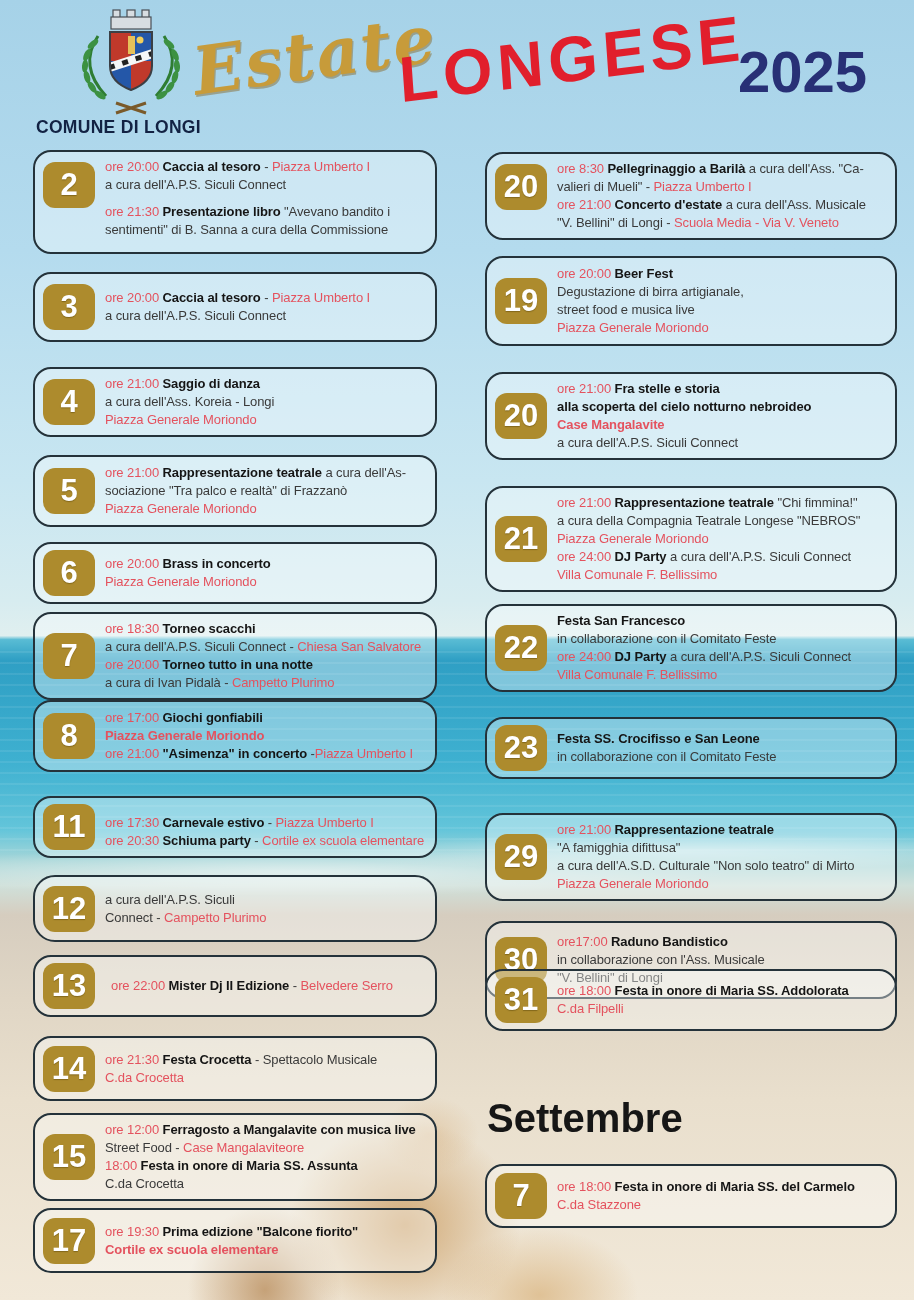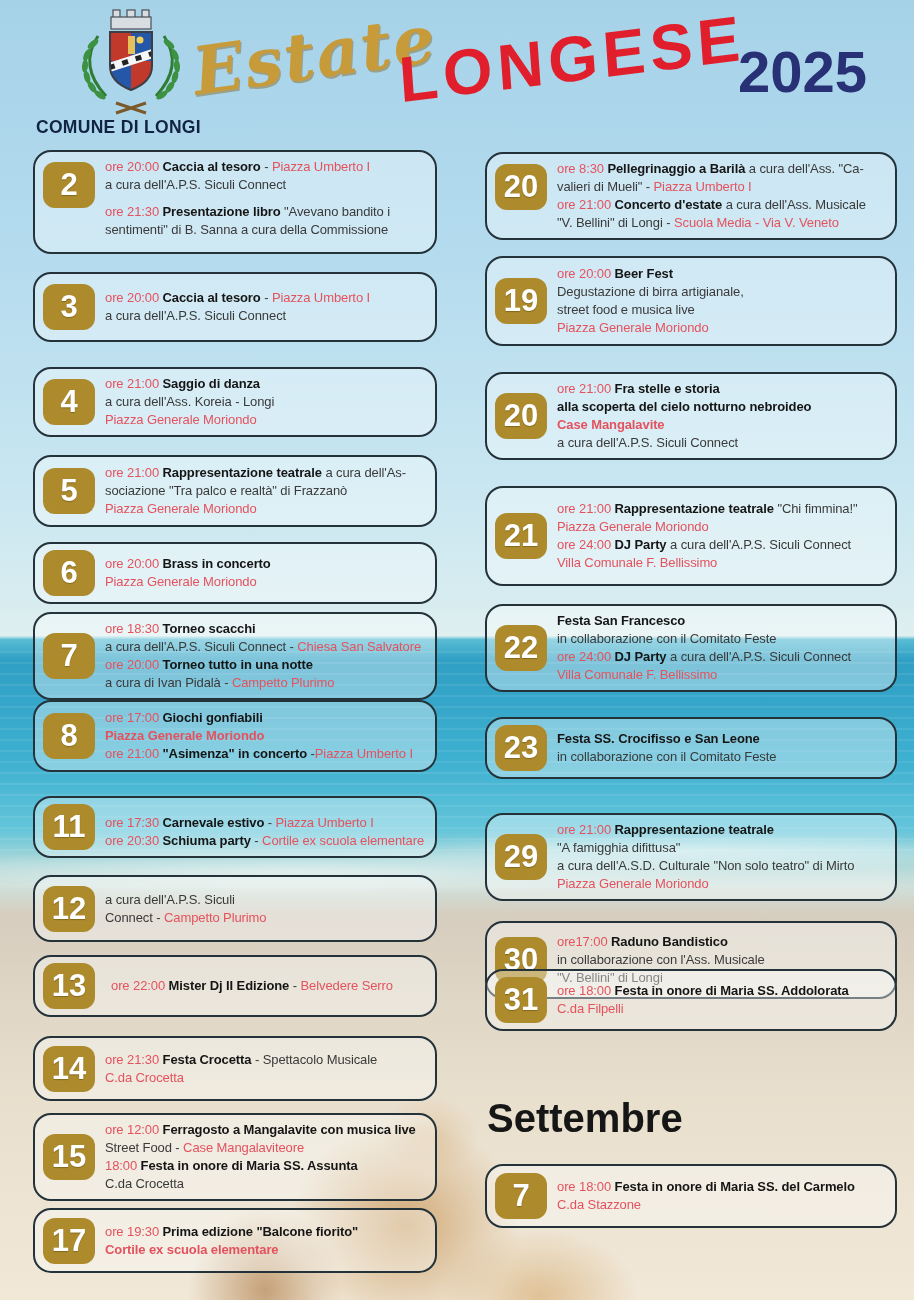--- a/index.html
+++ b/index.html
@@ -164,21 +164,21 @@
           <div class="event-line"><span class="seg-time">ore 21:00 </span><span class="seg-bold">"Asimenza" in concerto</span><span class="seg-plain"> -</span><span class="seg-loc">Piazza Umberto I</span></div>
         </div>
       </div>
       <div class="event-box" style="top: 796px; min-height: 62px; align-items: flex-end;">
         <div class="day-badge">11</div>
         <div class="event-body">
           <div class="event-line"><span class="seg-time">ore 17:30 </span><span class="seg-bold">Carnevale estivo</span><span class="seg-plain">  - </span><span class="seg-loc">Piazza Umberto I</span></div>
           <div class="event-line"><span class="seg-time">ore 20:30 </span><span class="seg-bold">Schiuma party</span><span class="seg-plain"> - </span><span class="seg-loc">Cortile ex scuola elementare</span></div>
         </div>
       </div>
-      <div class="event-box" style="top: 875px; min-height: 67px;">
+      <div class="event-box" style="top: 875px; min-height: 67px; border-radius: 22px;">
         <div class="day-badge">12</div>
         <div class="event-body">
           <div class="event-line"><span class="seg-plain">a cura dell'A.P.S. Siculi</span></div>
           <div class="event-line"><span class="seg-plain">Connect - </span><span class="seg-loc">Campetto Plurimo</span></div>
         </div>
       </div>
       <div class="event-box" style="top: 955px; min-height: 57px; gap: 16px;">
         <div class="day-badge">13</div>
         <div class="event-body">
           <div class="event-line"><span class="seg-time">ore 22:00 </span><span class="seg-bold">Mister Dj II Edizione</span><span class="seg-plain"> - </span><span class="seg-loc">Belvedere Serro</span></div>
@@ -233,20 +233,21 @@
           <div class="event-line"><span class="seg-time">ore 21:00 </span><span class="seg-bold">Fra stelle e storia</span></div>
           <div class="event-line"><span class="seg-bold"> alla scoperta del cielo notturno nebroideo</span></div>
           <div class="event-line"><span class="seg-locbold">Case Mangalavite</span></div>
           <div class="event-line"><span class="seg-plain">a cura dell'A.P.S. Siculi  Connect</span></div>
         </div>
       </div>
       <div class="event-box" style="top: 486px; min-height: 100px;">
         <div class="day-badge">21</div>
         <div class="event-body">
           <div class="event-line"><span class="seg-time">ore 21:00 </span><span class="seg-bold">Rappresentazione teatrale</span><span class="seg-plain"> "Chi fimmina!"</span></div>
+          <div class="event-line"><span class="seg-plain">a cura della Compagnia Teatrale Longese "NEBROS"</span></div>
           <div class="event-line"><span class="seg-loc">Piazza Generale Moriondo</span></div>
           <div class="event-line"><span class="seg-time">ore 24:00 </span><span class="seg-bold">DJ Party</span><span class="seg-plain"> a cura dell'A.P.S. Siculi  Connect</span></div>
           <div class="event-line"><span class="seg-loc">Villa Comunale F. Bellissimo</span></div>
         </div>
       </div>
       <div class="event-box" style="top: 604px; min-height: 88px;">
         <div class="day-badge">22</div>
         <div class="event-body">
           <div class="event-line"><span class="seg-bold">Festa San Francesco</span></div>
           <div class="event-line"><span class="seg-plain">in collaborazione con il Comitato Feste</span></div>

